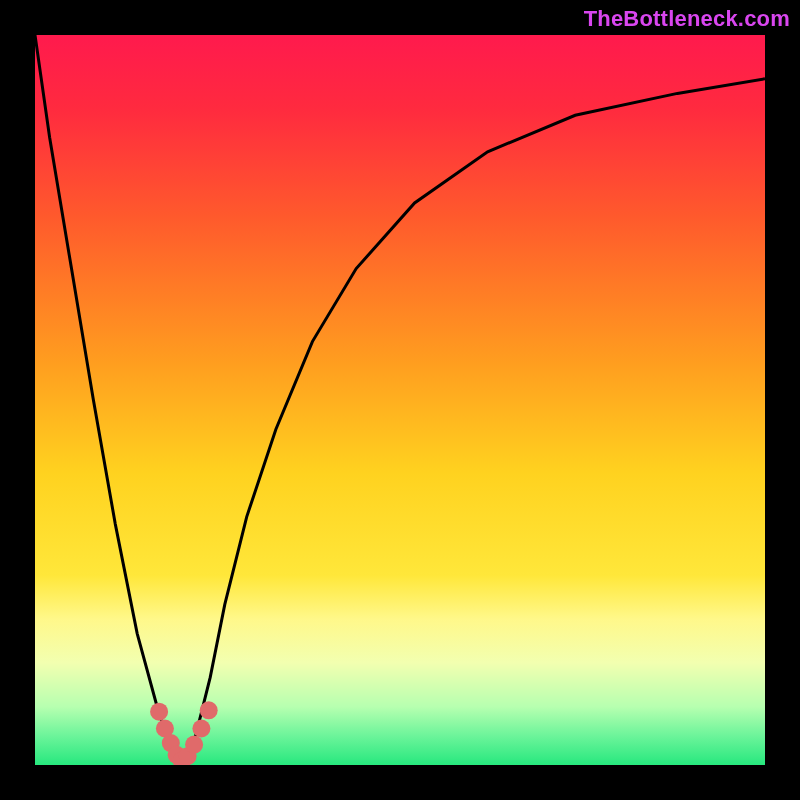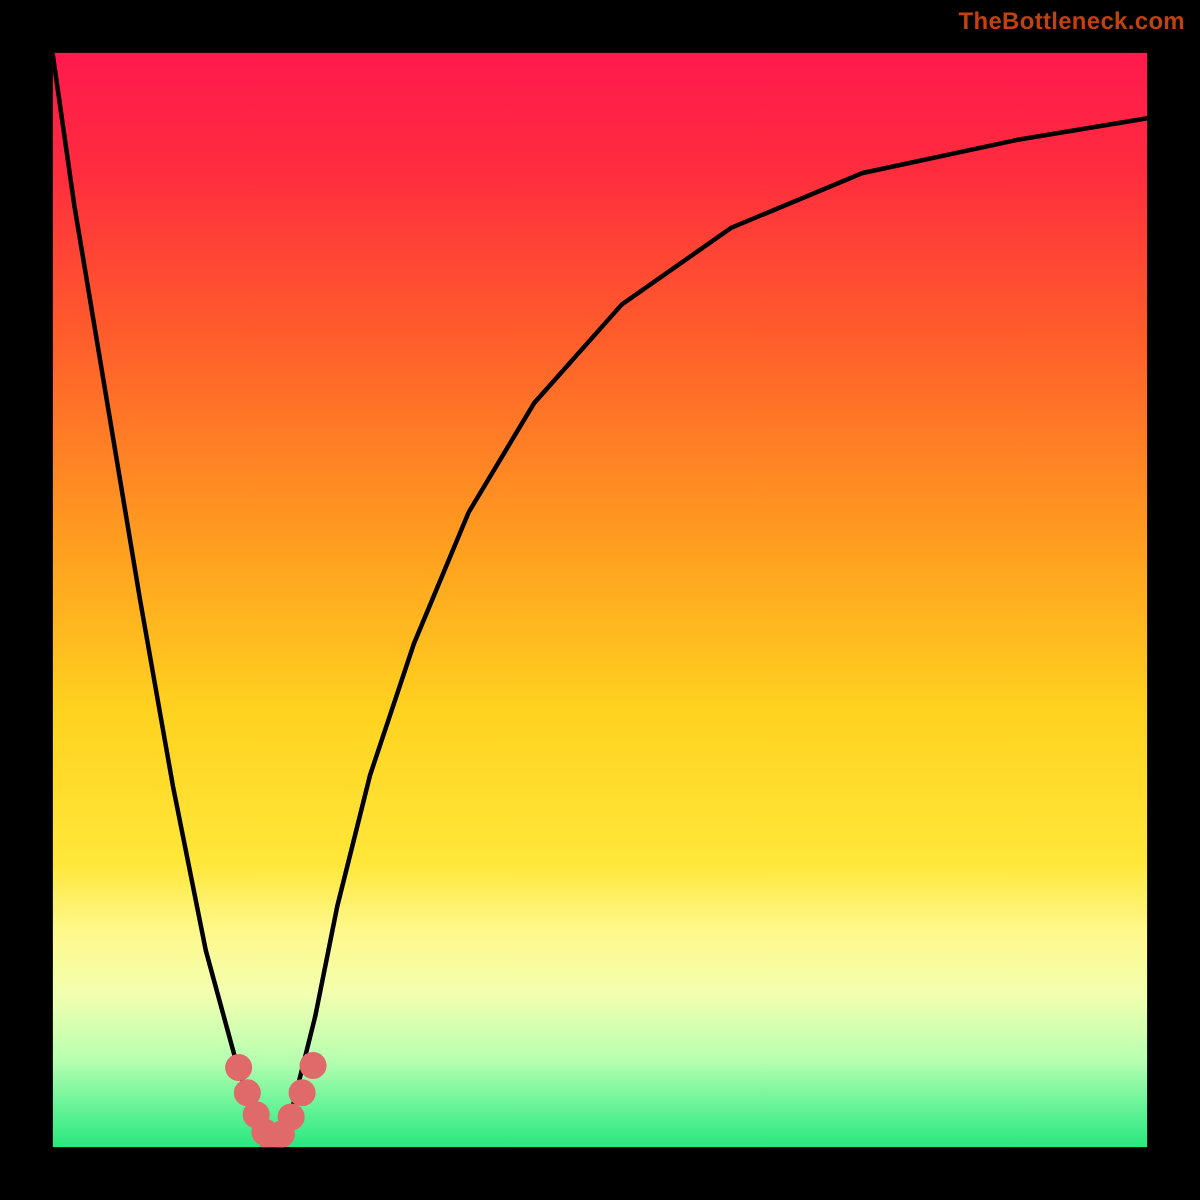--- a/index.html
+++ b/index.html
@@ -26,22 +26,22 @@
     overflow: hidden;
   }
   .gradient {
     position: absolute;
     left: 0; top: 0; right: 0; bottom: 0;
   }
   .watermark {
     position: absolute;
     top: 6px;
     right: 10px;
-    color: #c2410c;
-    font-size: 16px;
+    color: #d946ef;
+    font-size: 22px;
     font-weight: 600;
     letter-spacing: 0.2px;
   }
   svg.curve {
     position: absolute;
     left: 0; top: 0;
     width: 730px;
     height: 730px;
   }
 </style>

